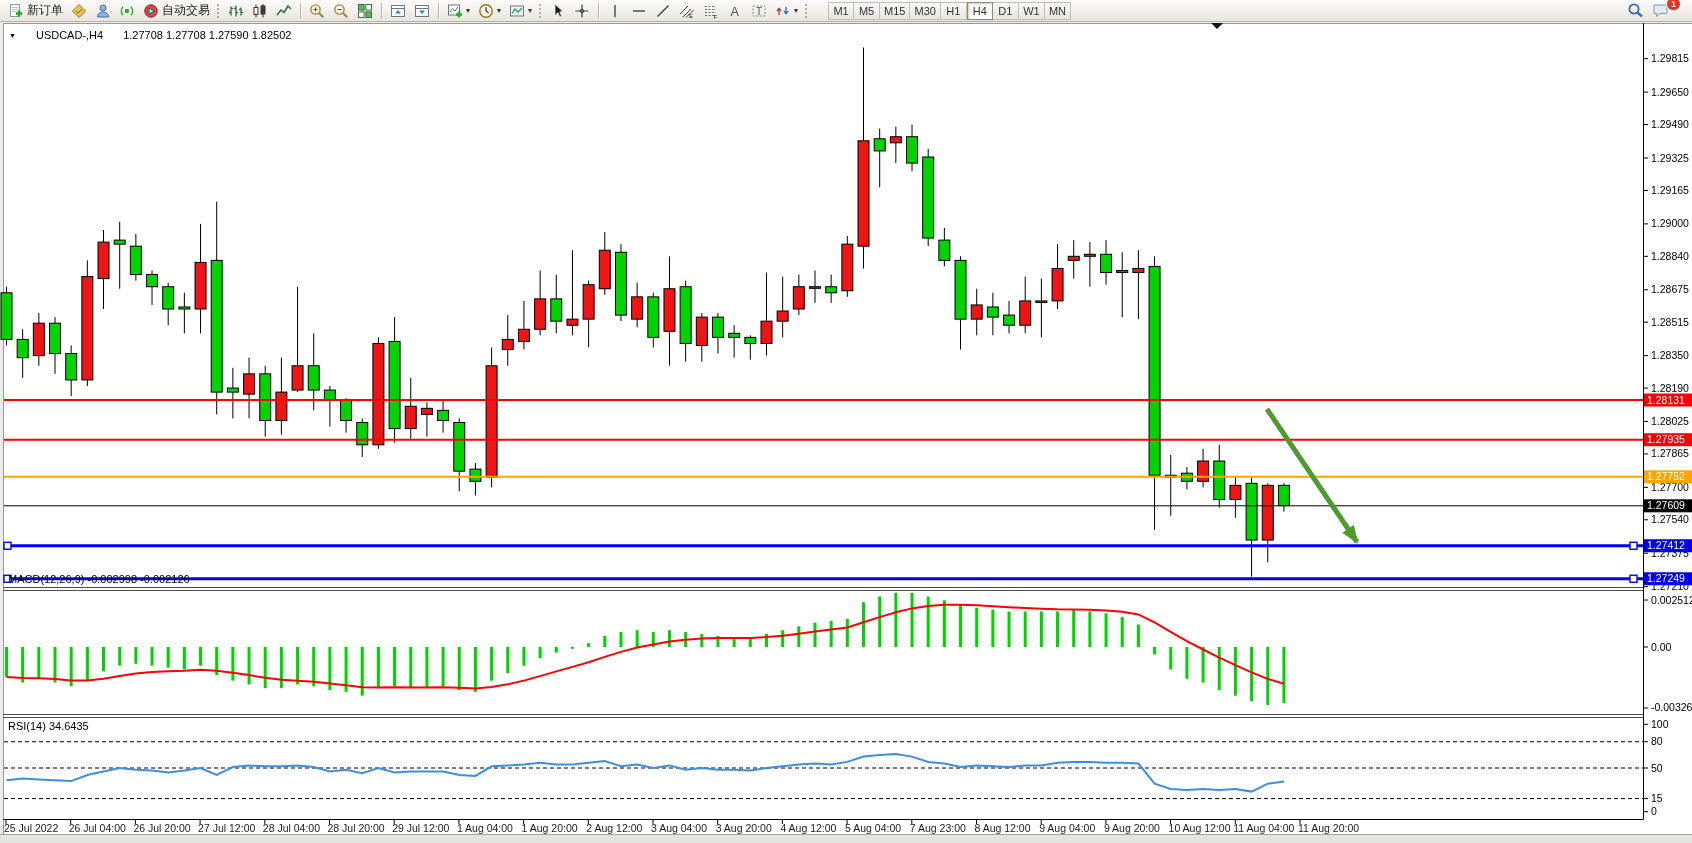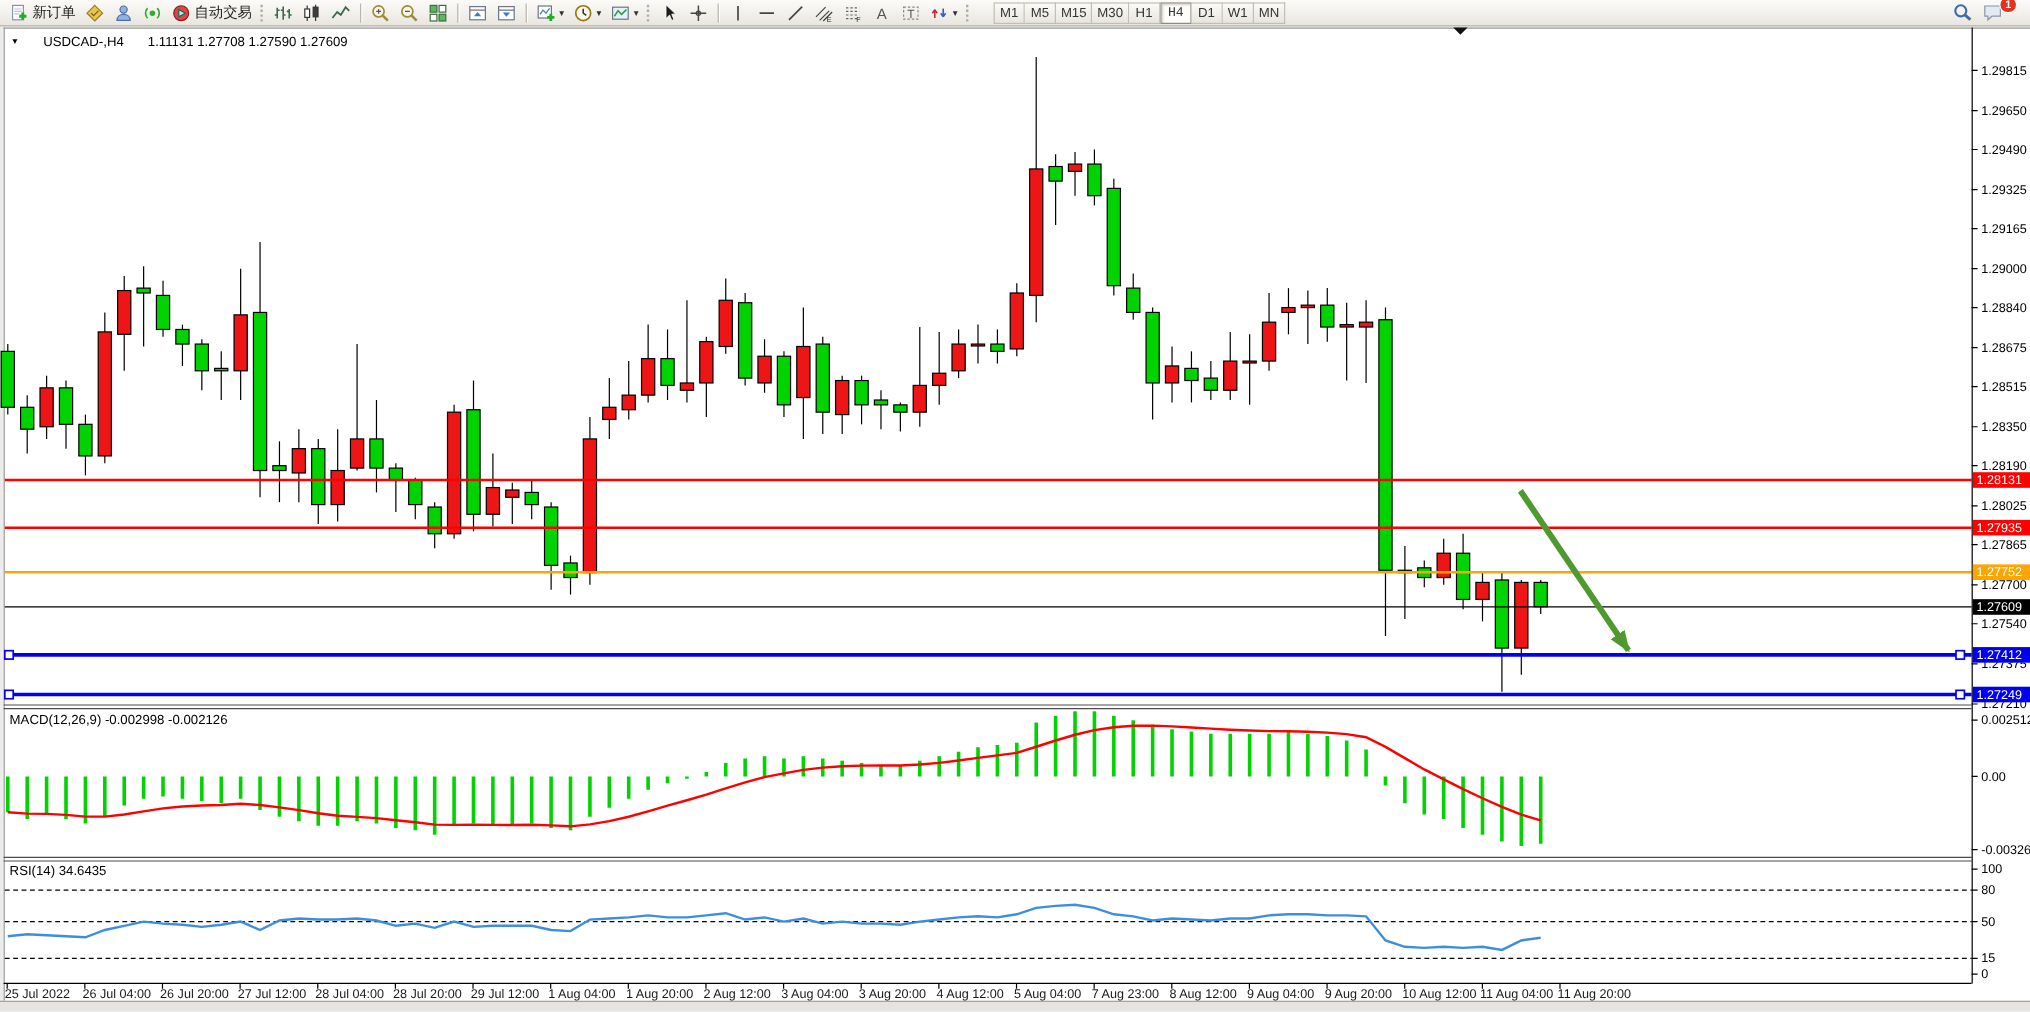--- a/index.html
+++ b/index.html
@@ -26,34 +26,34 @@
   .tb .cj{font-size:12px;white-space:nowrap;}
   .caret{font-size:8px;color:#333;line-height:8px;}
   .sep{width:1px;height:16px;background:#b9b5ac;box-shadow:1px 0 0 #fff;margin:0 4px;flex:none;}
   .grip{width:0;height:14px;border-left:2px dotted #b2ada2;margin:0 5px 0 3px;flex:none;}
   .tfwrap{display:flex;align-items:center;margin-left:16px;}
   .tfbtn{
     height:18px;min-width:26px;border:1px solid #c3beb3;border-left:none;background:linear-gradient(#fafaf8,#e8e5de);
     font-family:"Liberation Sans", sans-serif;font-size:11px;color:#333;padding:0 4px;cursor:default;
   }
   .tfbtn:first-child{border-left:1px solid #c3beb3;}
-  .tfbtn.active{background:#fdfdfb;border:1px solid #8f8a7f;box-shadow:inset 1px 1px 2px #cfcabe;font-family:Liberation Mono, monospace;}
+  .tfbtn.active{background:#fdfdfb;border:1px solid #8f8a7f;box-shadow:inset 1px 1px 2px #cfcabe;}
   .spacer{flex:1;}
   .chatwrap{position:relative;margin-right:14px;}
   .badge{
     position:absolute;top:-4px;right:-7px;background:#e03423;color:#fff;
     font-size:9px;font-weight:bold;border-radius:8px;padding:1px 4px;border:1px solid #fff;
   }
   
   .chart-title{
     position:absolute;left:9px;top:29px;font-size:11px;color:#000;display:flex;gap:20px;align-items:center;z-index:5;
   }
   .chart-title .tri{font-size:7px;line-height:7px;}
   .ind-label{position:absolute;left:8px;font-size:11px;color:#000;z-index:5;}
-  #macd-label{top:594px;}
+  #macd-label{top:573px;}
   #rsi-label{top:720px;}
   #chart-svg{position:absolute;left:0;top:0;z-index:1;}
 </style>
 </head>
 <body>
 
 <div class="toolbar">
   <button class="tb">
     <span>
         <svg width="16" height="16" viewBox="0 0 16 16">
@@ -685,16 +685,16 @@
     <text x="1168.6000000000001" y="831.5" font-size="10.5" fill="#1a1a1a" font-family="Liberation Sans, sans-serif">10 Aug 12:00</text>
     <line x1="1235.3" y1="819.5" x2="1235.3" y2="824" stroke="#000"></line>
     <text x="1233.3" y="831.5" font-size="10.5" fill="#1a1a1a" font-family="Liberation Sans, sans-serif">11 Aug 04:00</text>
     <line x1="1300" y1="819.5" x2="1300" y2="824" stroke="#000"></line>
     <text x="1298" y="831.5" font-size="10.5" fill="#1a1a1a" font-family="Liberation Sans, sans-serif">11 Aug 20:00</text>
   </svg>
 
 <div class="chart-title">
   <span class="tri">▼</span>
   <span>USDCAD-,H4</span>
-  <span>1.11131 1.27708 1.27590 1.27609</span>
+  <span>1.27708 1.27708 1.27590 1.82502</span>
 </div>
 <div class="ind-label" id="macd-label">MACD(12,26,9) -0.002998 -0.002126</div>
 <div class="ind-label" id="rsi-label">RSI(14) 34.6435</div>
 
 </body></html>

